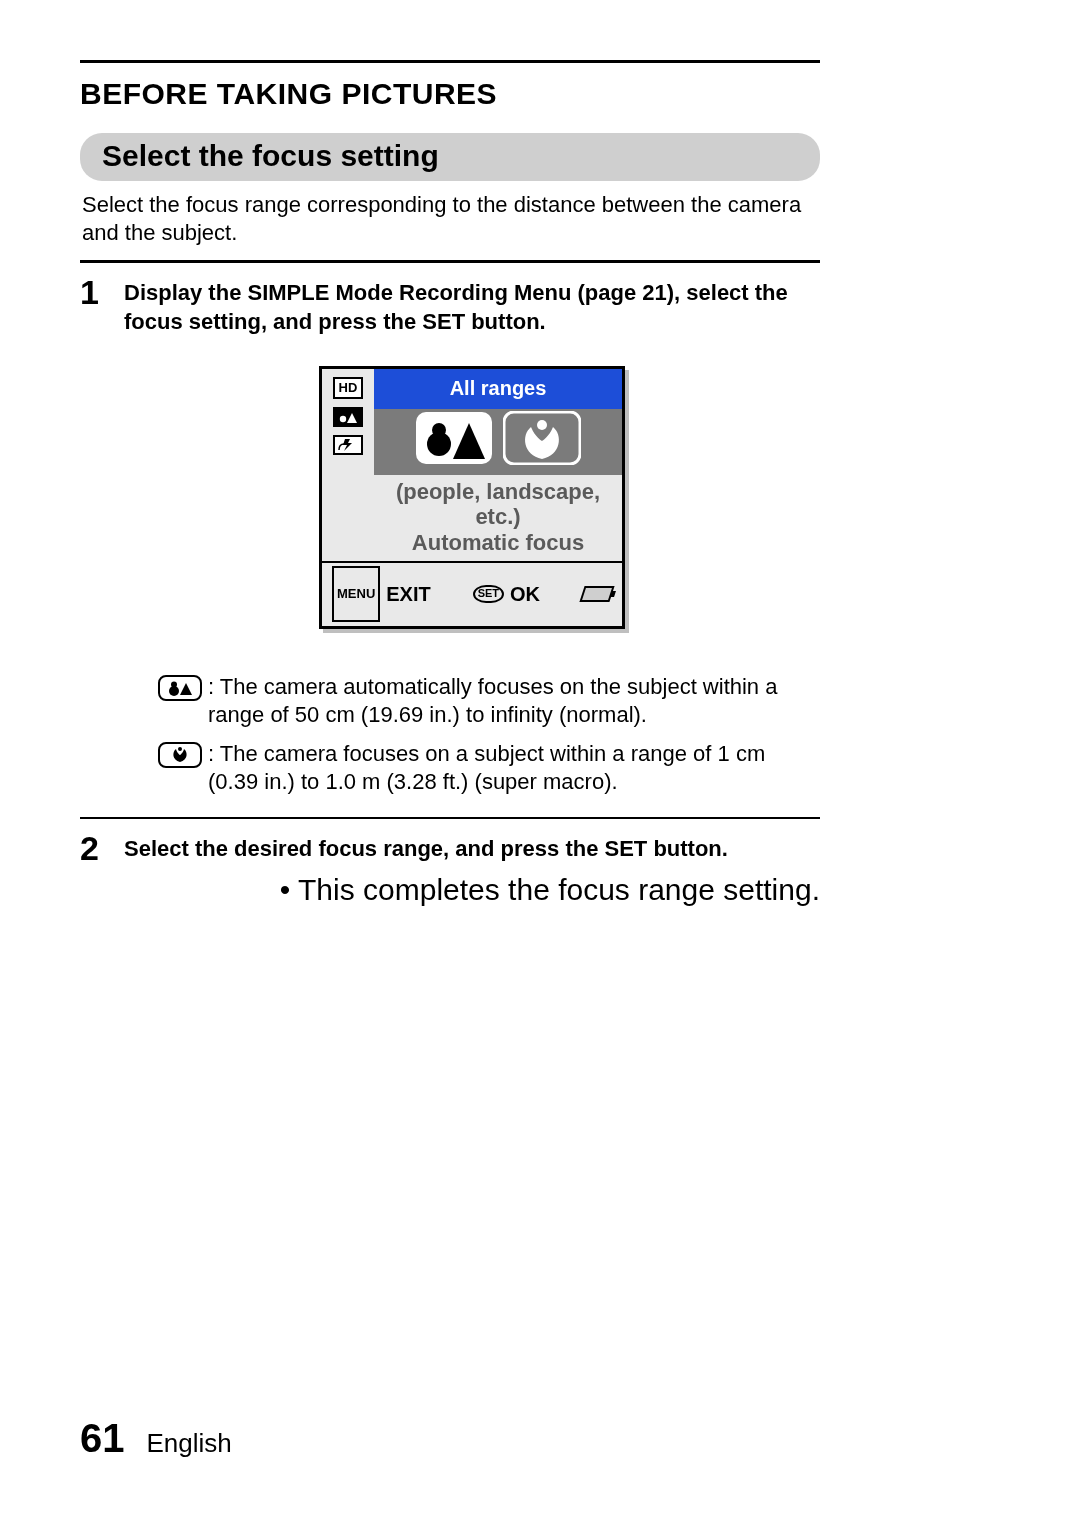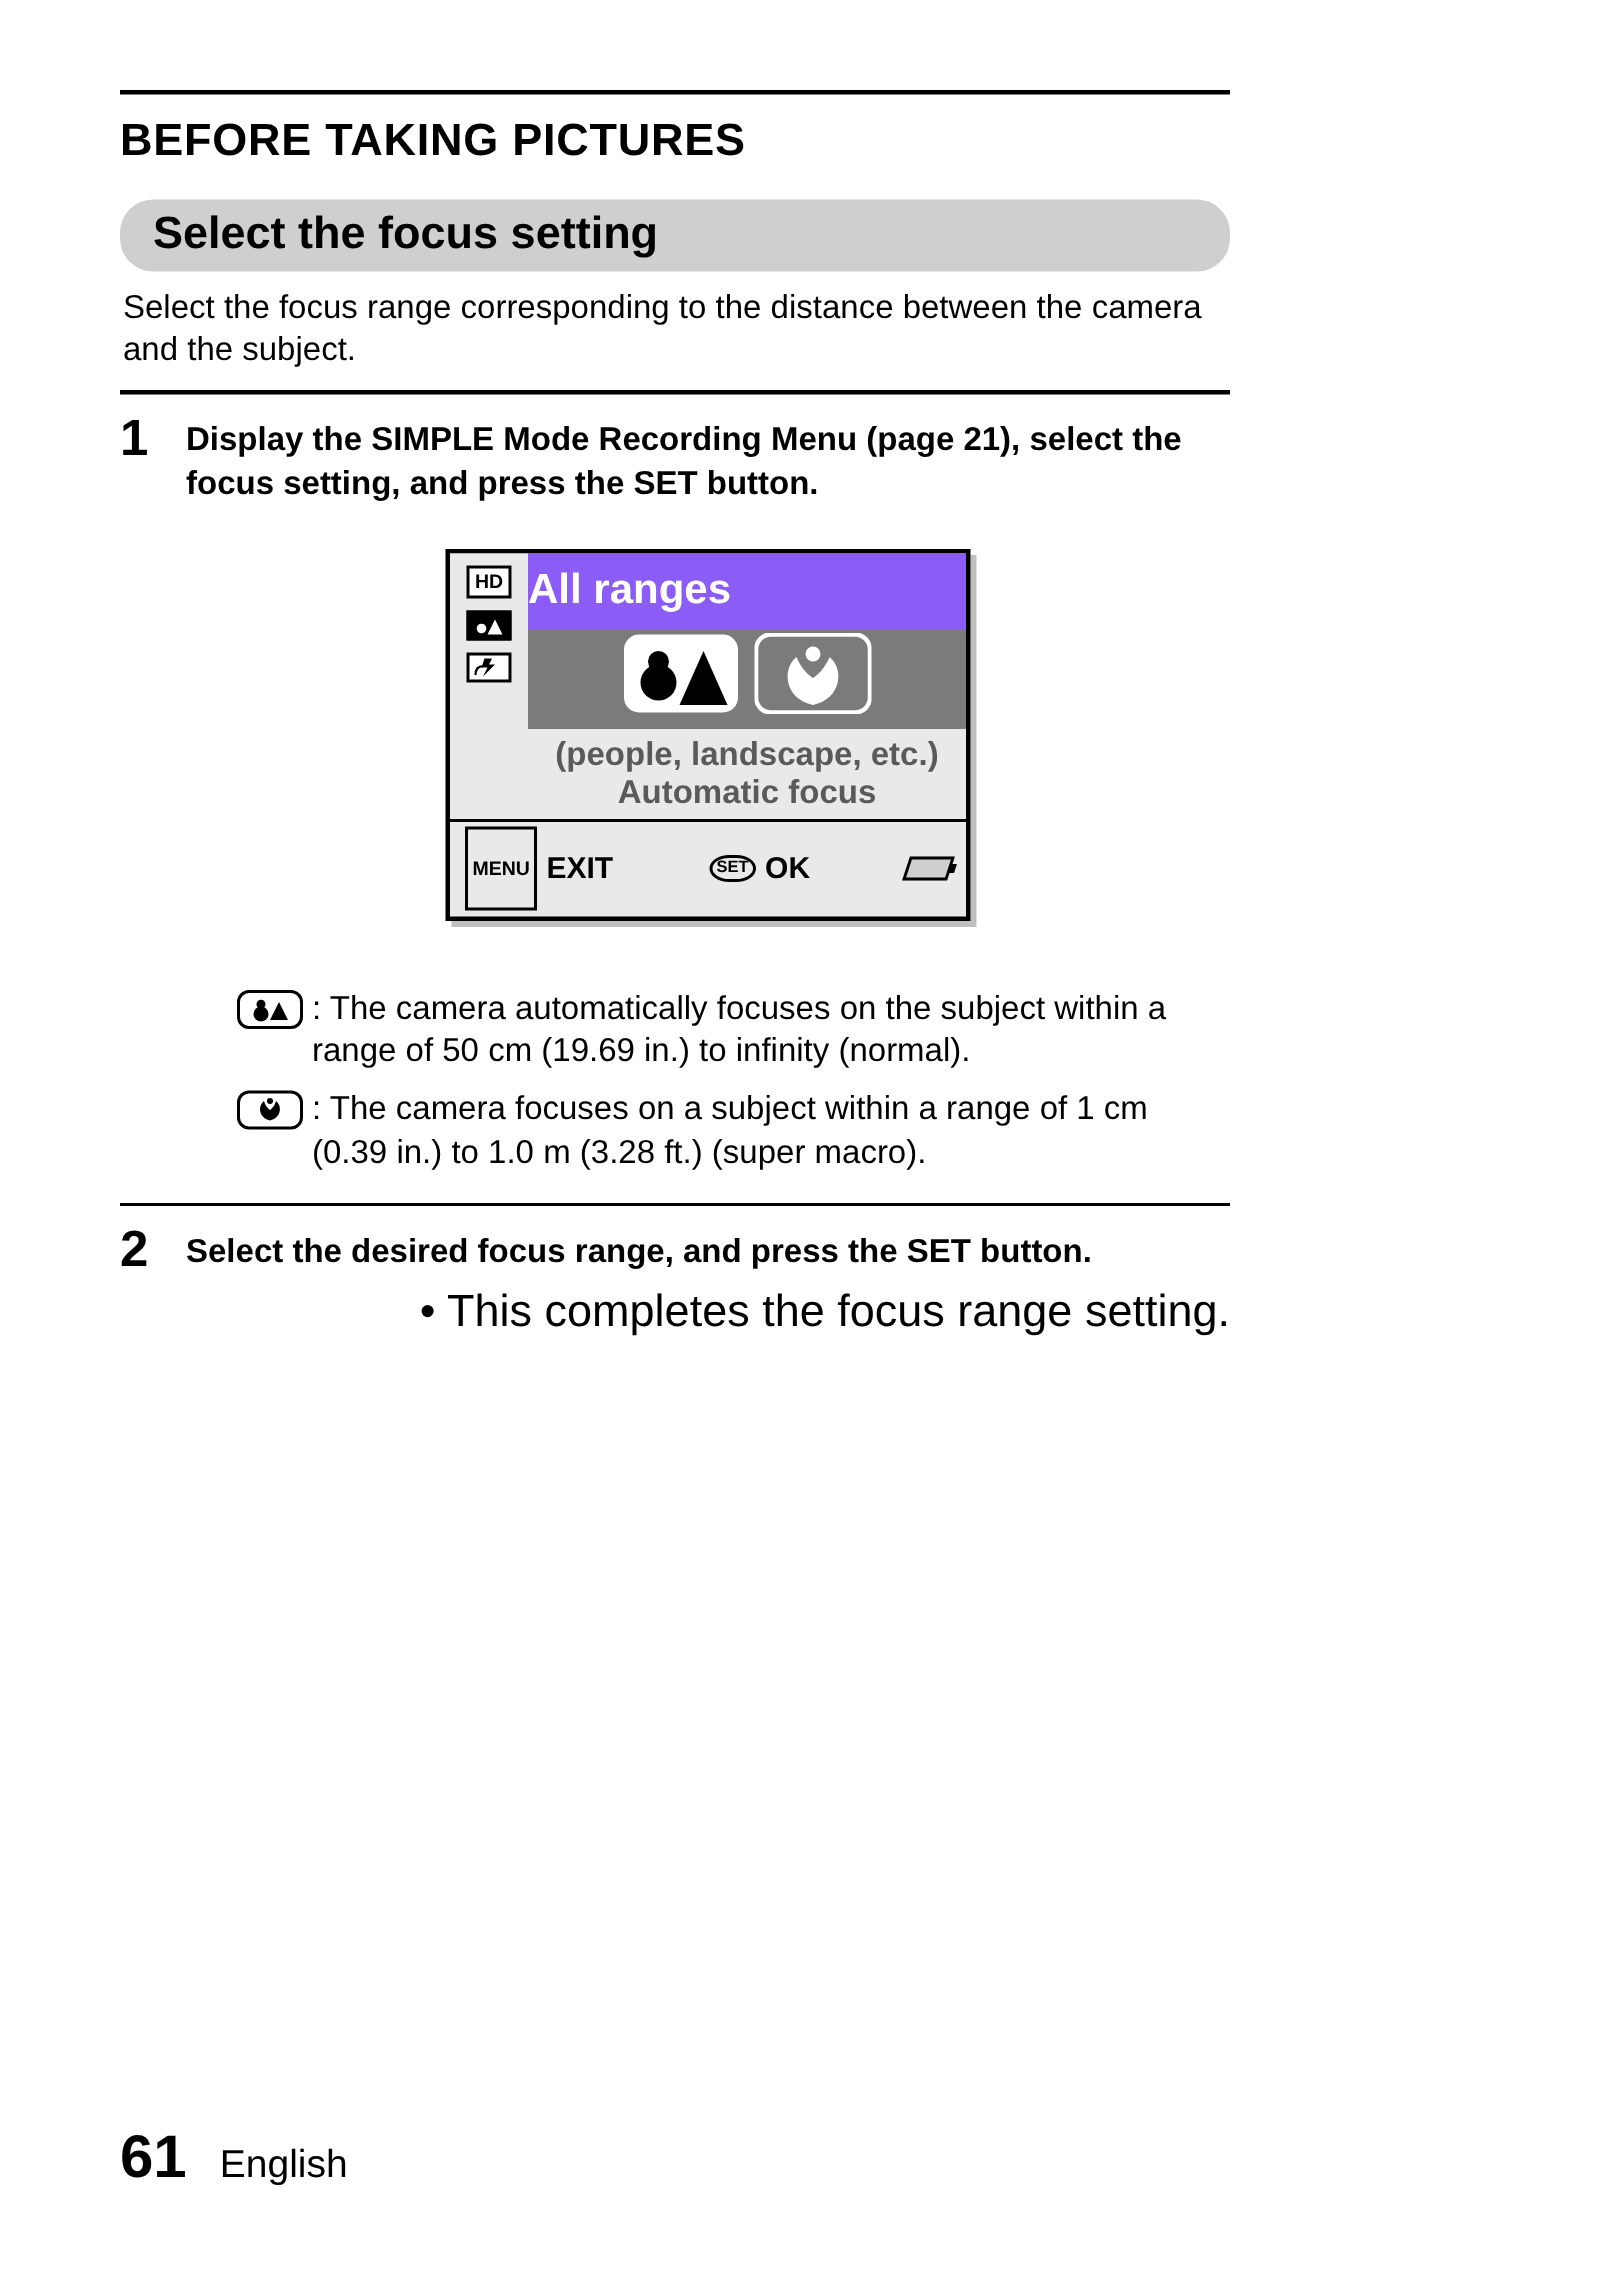--- a/index.html
+++ b/index.html
@@ -69,21 +69,21 @@
     padding-top: 4px;
   }
 
   
   .cam-wrap {
     display: flex;
     justify-content: center;
     padding: 30px 0 40px 0;
   }
   .cam {
-    width: 350px;
+    width: 306px;
     border: 3px solid #000;
     background: #e9e9e9;
     box-shadow: 4px 4px 0 #bfbfbf;
   }
   .cam-row {
     display: flex;
     align-items: stretch;
   }
   .cam-side {
     width: 52px;
@@ -92,25 +92,25 @@
     display: flex;
     flex-direction: column;
     align-items: center;
     gap: 8px;
     padding: 8px 0 6px 0;
   }
   .cam-main {
     flex: 1 1 auto;
   }
   .cam-title {
-    background: #8b5cf6;
+    background: #1d4ed8;
     color: #fff;
-    font-size: 28px;
-    font-weight: 700;
-    text-align: left;
+    font-size: 20px;
+    font-weight: 700;
+    text-align: center;
     padding: 6px 0 8px 0;
   }
   .cam-icons {
     background: #7b7b7b;
     display: flex;
     justify-content: center;
     gap: 10px;
     padding: 2px 0 10px 0;
   }
   .cam-desc {

